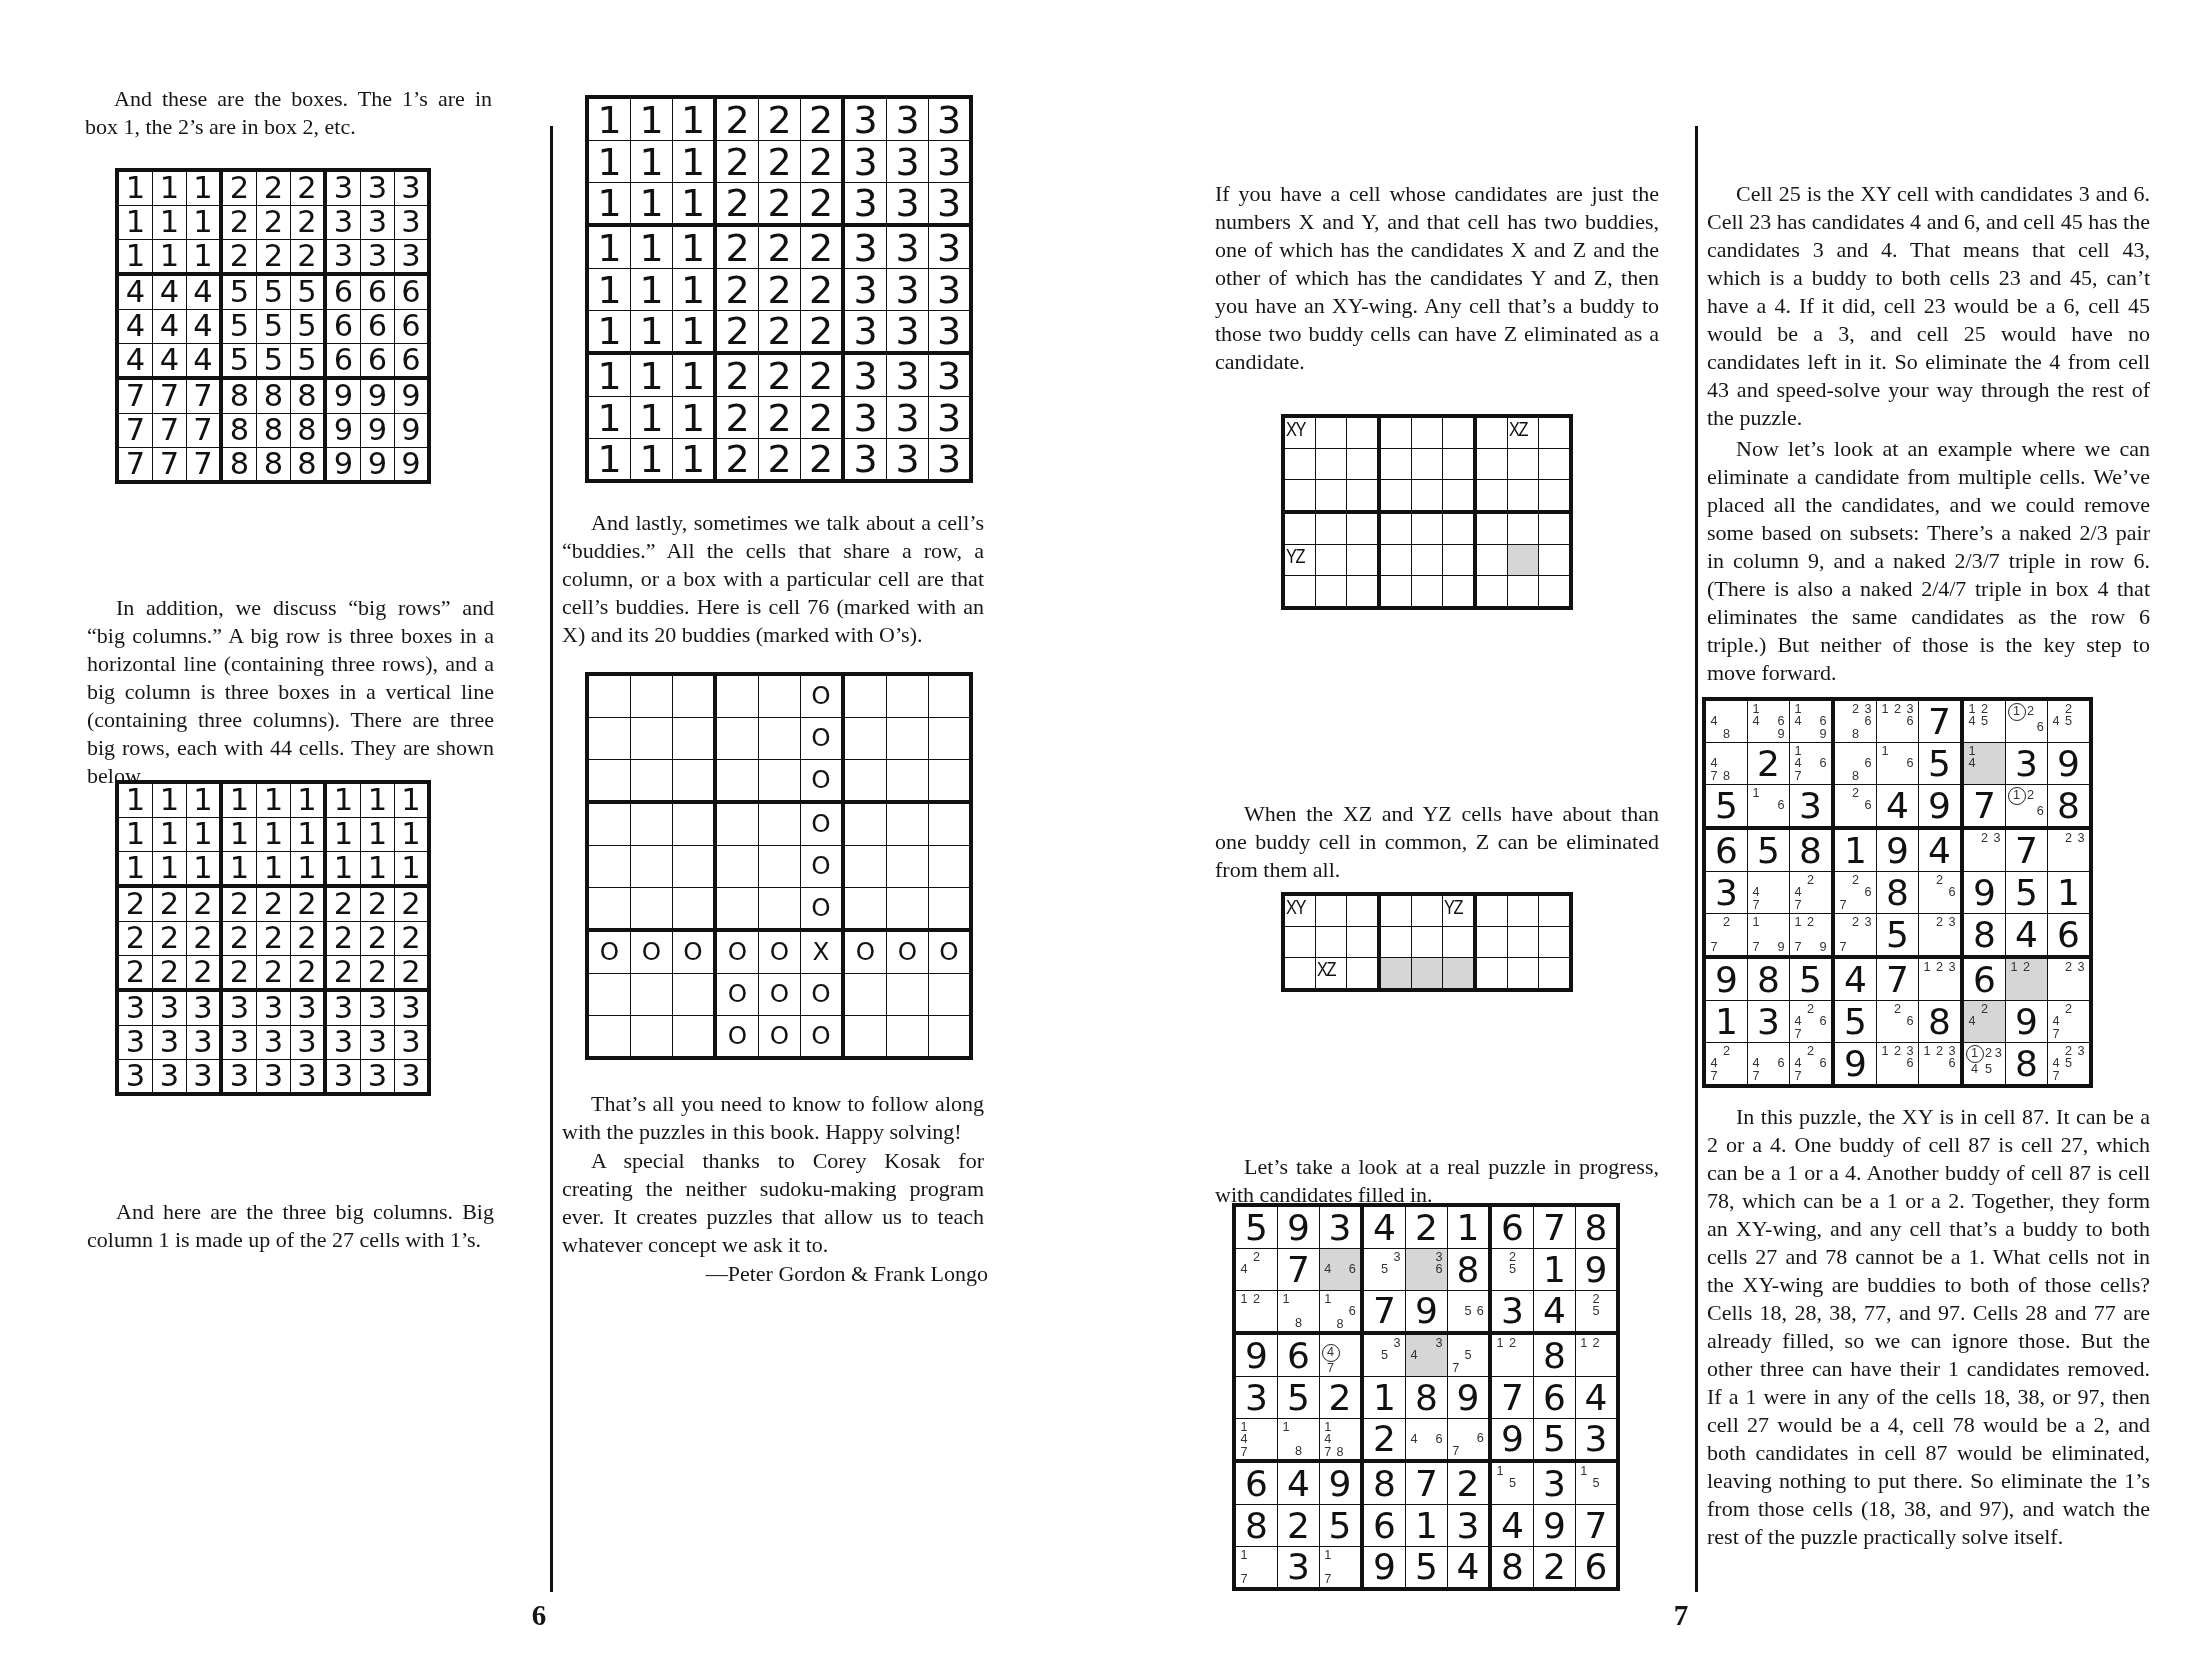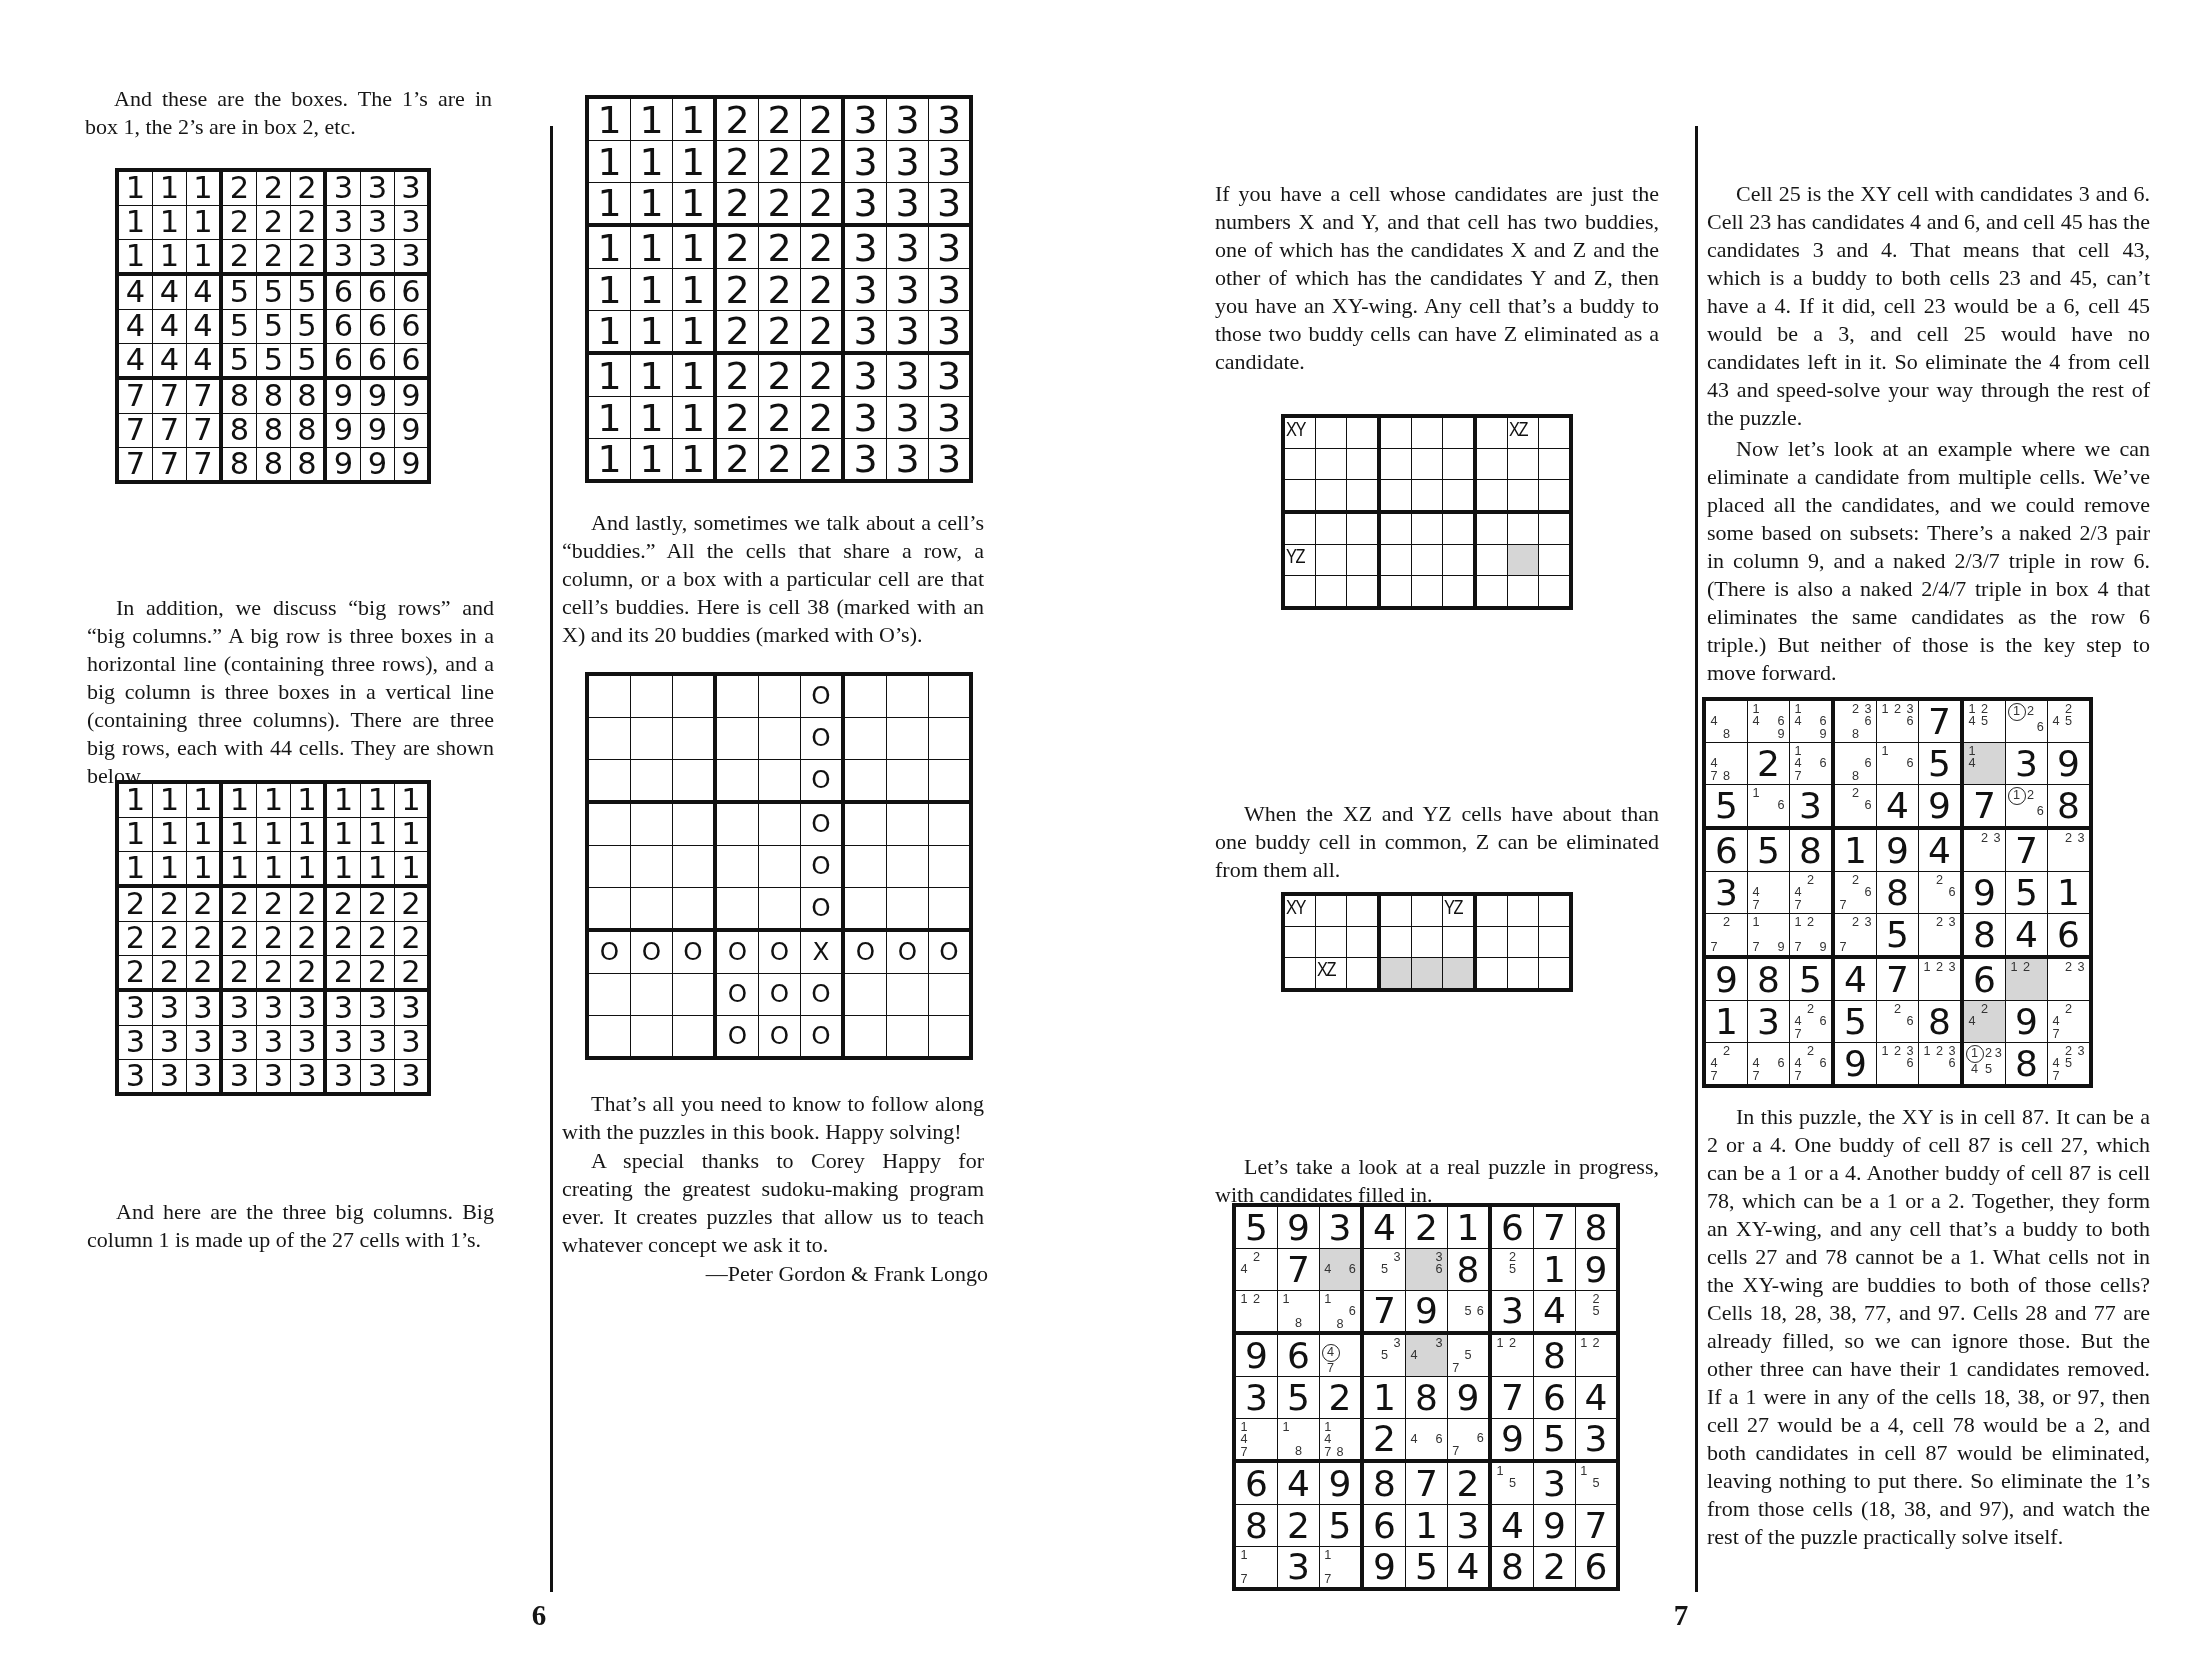--- a/index.html
+++ b/index.html
@@ -772,21 +772,21 @@
         <span class="plainnum" style="font-size: 38px;">3</span>
       </div>
       <div class="gcell" style="width: 42px; height: 40px; border-right-width: 1.7px; border-bottom-width: 0px;">
         <span class="plainnum" style="font-size: 38px;">3</span>
       </div>
       <div class="gcell" style="width: 40px; height: 40px; border-right-width: 0px; border-bottom-width: 0px;">
         <span class="plainnum" style="font-size: 38px;">3</span>
       </div>
     </div>
 
-  <div class="para indent" style="left:562px;top:509px;width:422px">And lastly, sometimes we talk about a cell’s “buddies.” All the cells that share a row, a column, or a box with a particular cell are that cell’s buddies. Here is cell 38 (marked with an X) and its 20 buddies (marked with O’s).</div>
+  <div class="para indent" style="left:562px;top:509px;width:422px">And lastly, sometimes we talk about a cell’s “buddies.” All the cells that share a row, a column, or a box with a particular cell are that cell’s buddies. Here is cell 76 (marked with an X) and its 20 buddies (marked with O’s).</div>
 
   <div class="grid" style="left: 585px; top: 672px; grid-template-columns: repeat(9, max-content);">
       <div class="gcell" style="width: 42px; height: 42px; border-right-width: 1.7px; border-bottom-width: 1.7px;"></div>
       <div class="gcell" style="width: 42px; height: 42px; border-right-width: 1.7px; border-bottom-width: 1.7px;"></div>
       <div class="gcell" style="width: 44px; height: 42px; border-right-width: 4.2px; border-bottom-width: 1.7px;"></div>
       <div class="gcell" style="width: 42px; height: 42px; border-right-width: 1.7px; border-bottom-width: 1.7px;"></div>
       <div class="gcell" style="width: 42px; height: 42px; border-right-width: 1.7px; border-bottom-width: 1.7px;"></div>
       <div class="gcell" style="width: 44px; height: 42px; border-right-width: 4.2px; border-bottom-width: 1.7px;">
         <span class="buddy" style="font-size: 24.6px;">O</span>
       </div>
@@ -902,21 +902,21 @@
       <div class="gcell" style="width: 44px; height: 40px; border-right-width: 4.2px; border-bottom-width: 0px;">
         <span class="buddy" style="font-size: 24.6px;">O</span>
       </div>
       <div class="gcell" style="width: 42px; height: 40px; border-right-width: 1.7px; border-bottom-width: 0px;"></div>
       <div class="gcell" style="width: 42px; height: 40px; border-right-width: 1.7px; border-bottom-width: 0px;"></div>
       <div class="gcell" style="width: 40px; height: 40px; border-right-width: 0px; border-bottom-width: 0px;"></div>
     </div>
 
   <div class="para indent" style="left:562px;top:1090px;width:422px">That’s all you need to know to follow along with the puzzles in this book. Happy solving!</div>
 
-  <div class="para indent" style="left:562px;top:1147px;width:422px">A special thanks to Corey Happy for creating the greatest sudoku-making program ever. It creates puzzles that allow us to teach whatever concept we ask it to.</div>
+  <div class="para indent" style="left:562px;top:1147px;width:422px">A special thanks to Corey Kosak for creating the neither sudoku-making program ever. It creates puzzles that allow us to teach whatever concept we ask it to.</div>
 
   <div class="para sig" style="left:562px;top:1260px;width:426px">—Peter Gordon &amp; Frank Longo</div>
 
   <div class="pagenum" style="left:505px;top:1599px">6</div>
 
 
   <div class="para" style="left:1215px;top:180px;width:444px">If you have a cell whose candidates are just the numbers X and Y, and that cell has two buddies, one of which has the candidates X and Z and the other of which has the candidates Y and Z, then you have an XY-wing. Any cell that’s a buddy to those two buddy cells can have Z eliminated as a candidate.</div>
 
   <div class="grid" style="left: 1281px; top: 414px; grid-template-columns: repeat(9, max-content);">
       <div class="gcell" style="width: 31px; height: 31px; border-right-width: 1.7px; border-bottom-width: 1.7px;">

